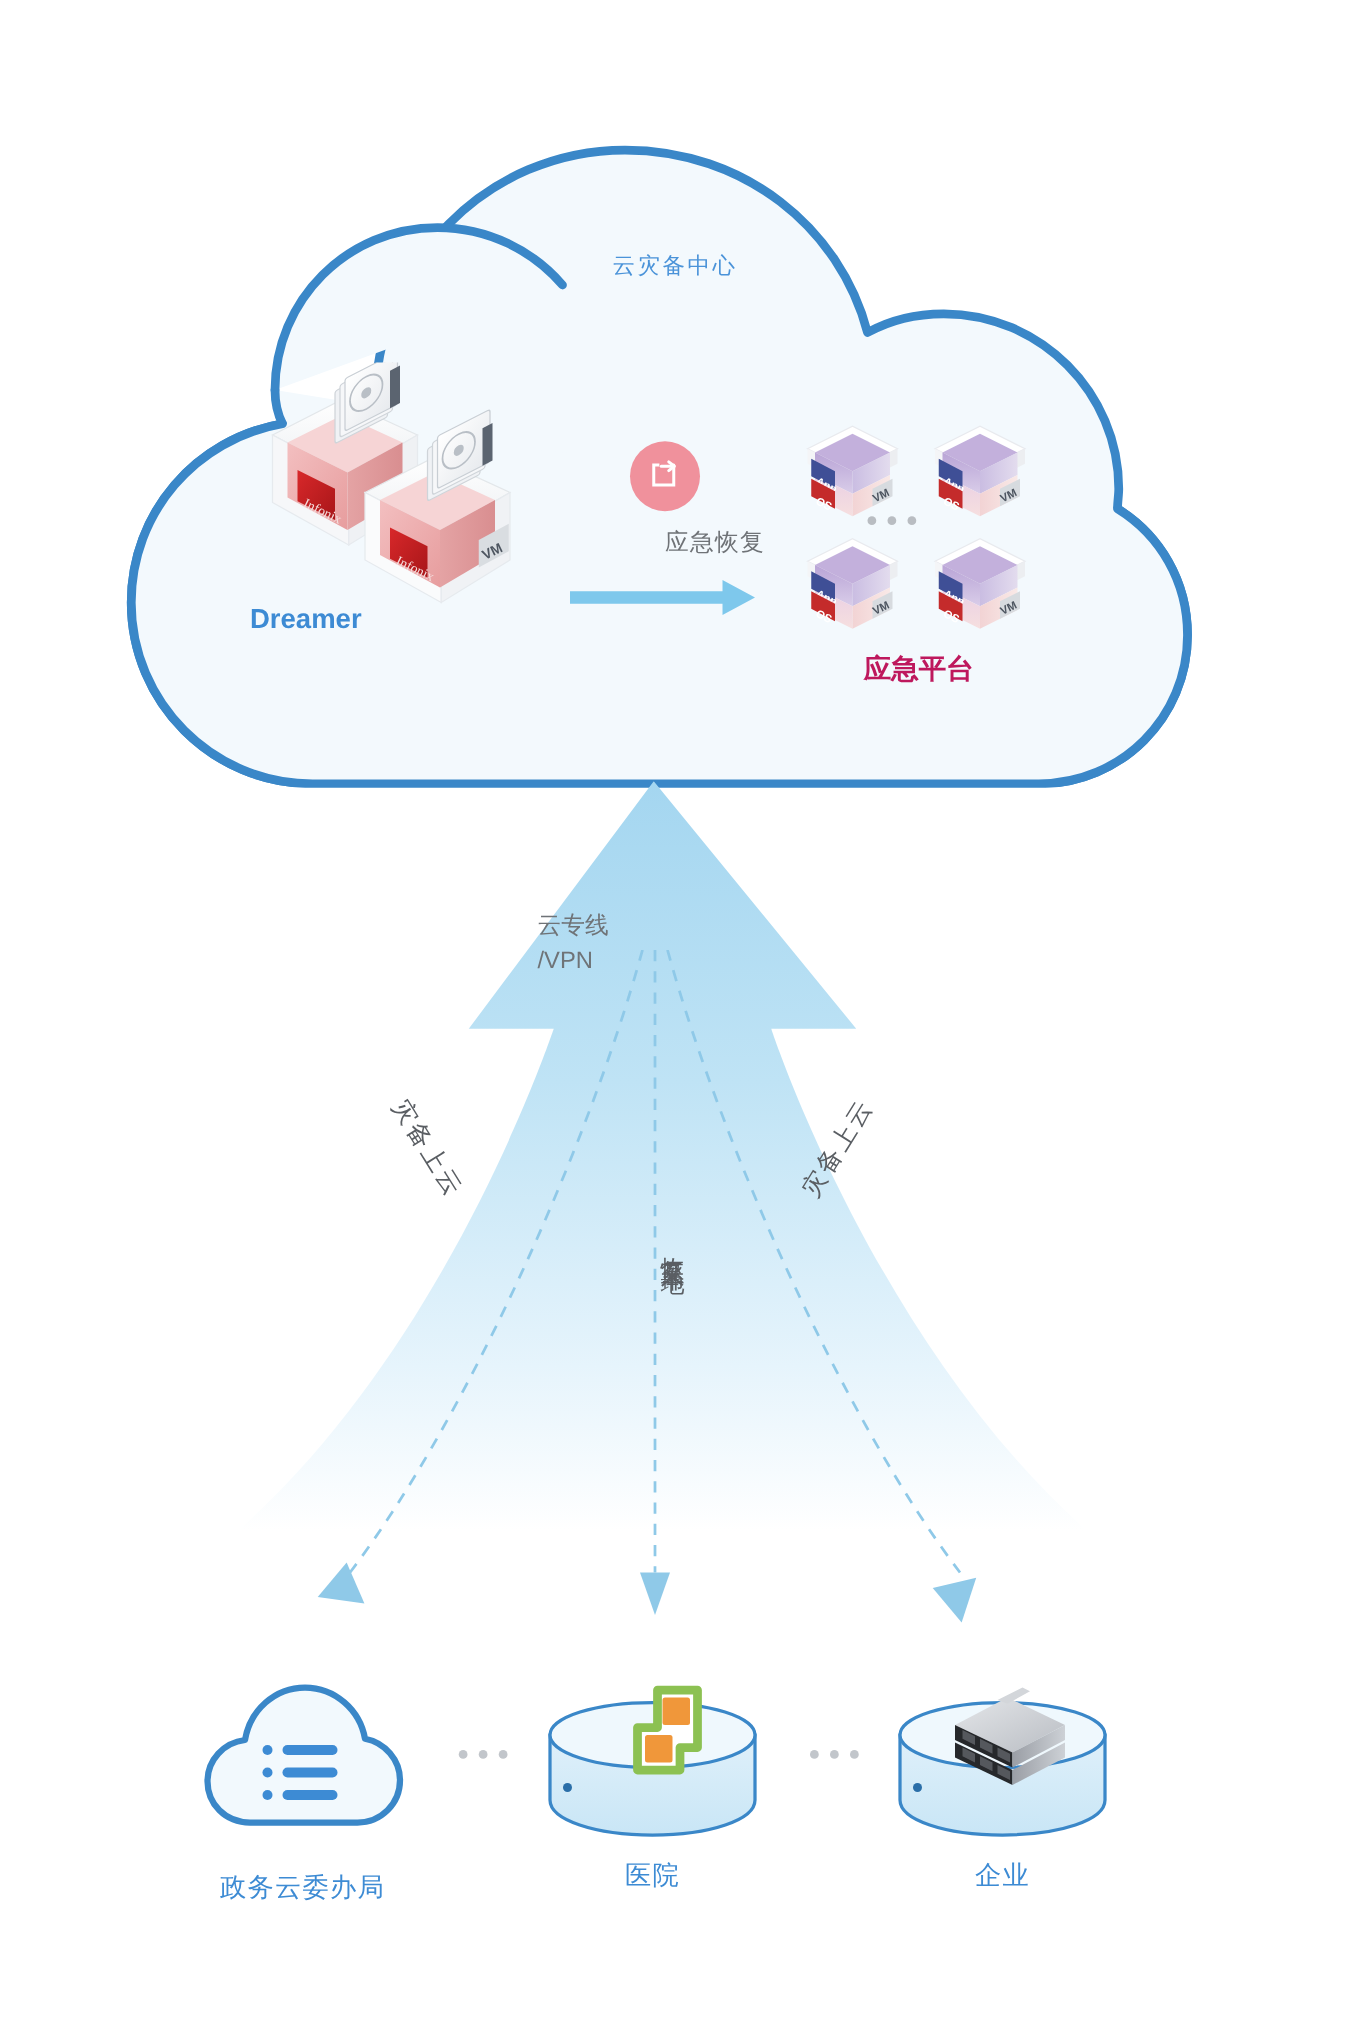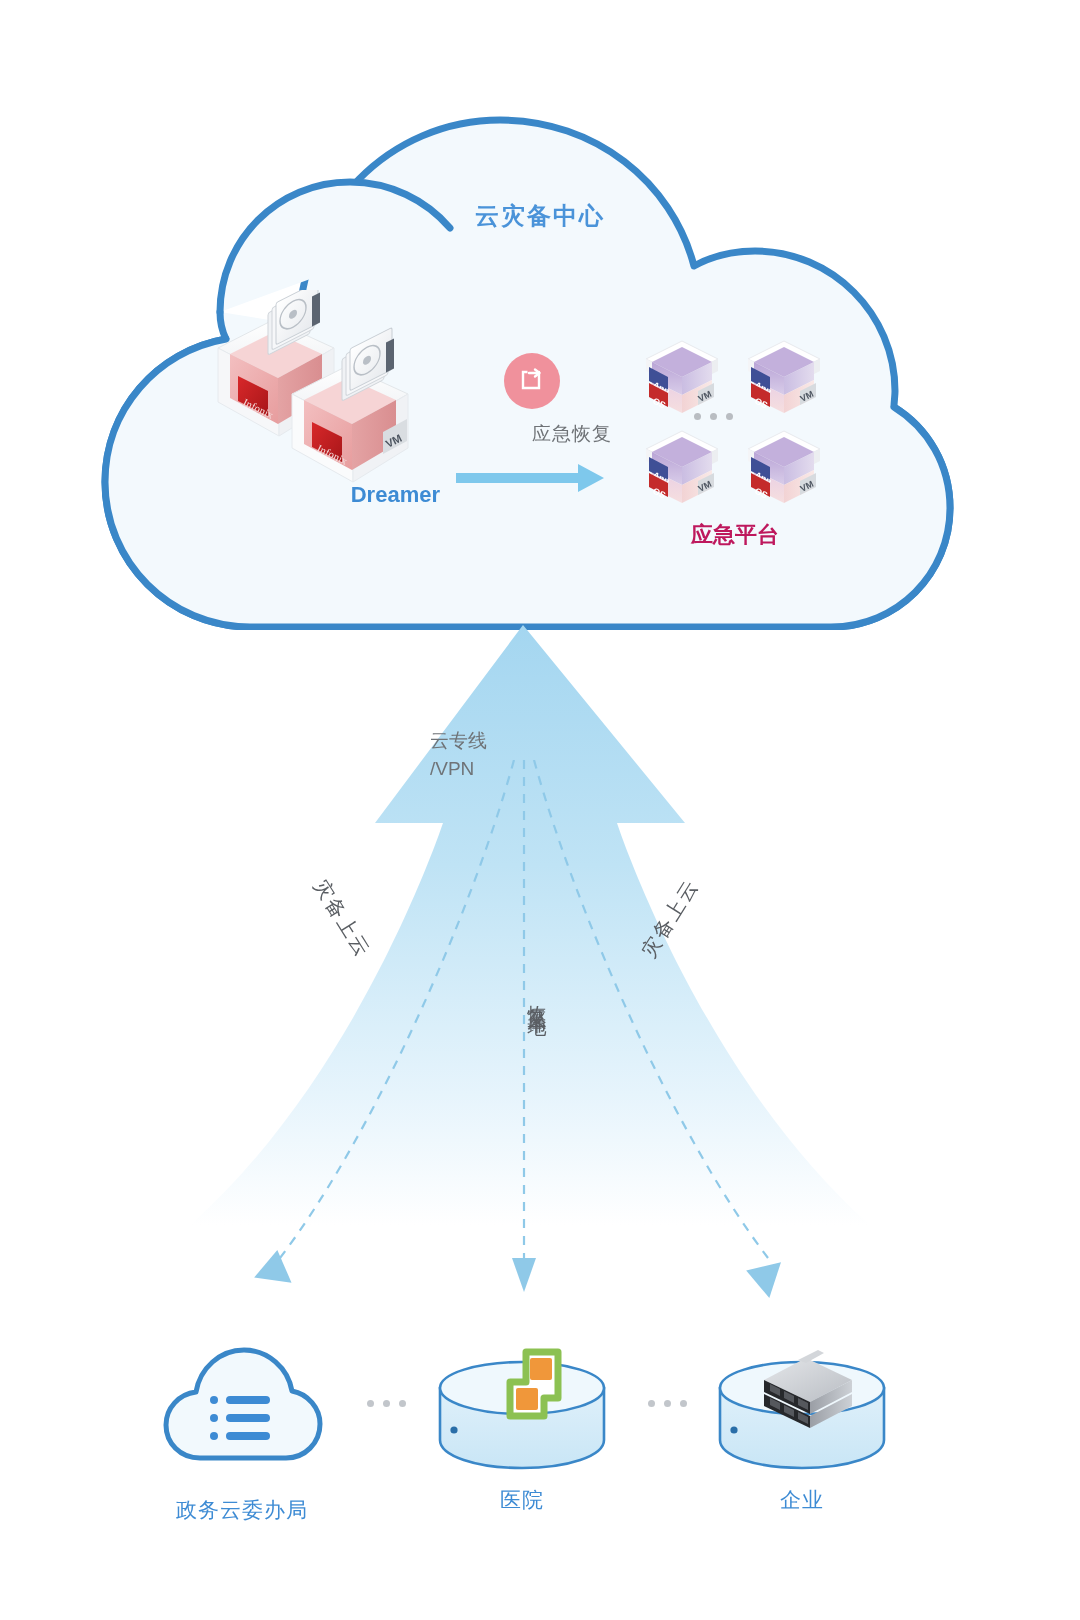--- a/index.html
+++ b/index.html
@@ -11,29 +11,29 @@
   }
   #stage { position: relative; width: 1080px; height: 1620px; }
 
   
   .cloud-wrap { position: absolute; left: 0; top: 40px; width: 1080px; height: 590px; }
   .cloud-svg { position: absolute; left: 0; top: 0; }
 
   .cloud-title {
     position: absolute; left: 0; top: 160px; width: 1080px;
     text-align: center;
-    font-size: 24px; font-weight: bold; color: #4a93d9;
+    font-size: 18px; font-weight: normal; color: #4a93d9;
     letter-spacing: 2px;
   }
 
   
   .pool-group { position: absolute; left: 210px; top: 250px; width: 230px; height: 210px; }
   .pool-label {
     position: absolute; left: 200px; top: 440px; width: 240px;
-    text-align: right; color: #3d8bd4; font-weight: bold;
+    text-align: left; color: #3d8bd4; font-weight: bold;
     font-size: 22px; line-height: 30px;
   }
   .pool-label .cn { font-size: 21px; }
 
   
   .recovery { position: absolute; left: 452px; top: 313px; width: 160px; }
   .rec-circle {
     width: 56px; height: 56px; border-radius: 50%;
     background: #f0919c; margin: 0 auto;
     display: flex; align-items: center; justify-content: center;

